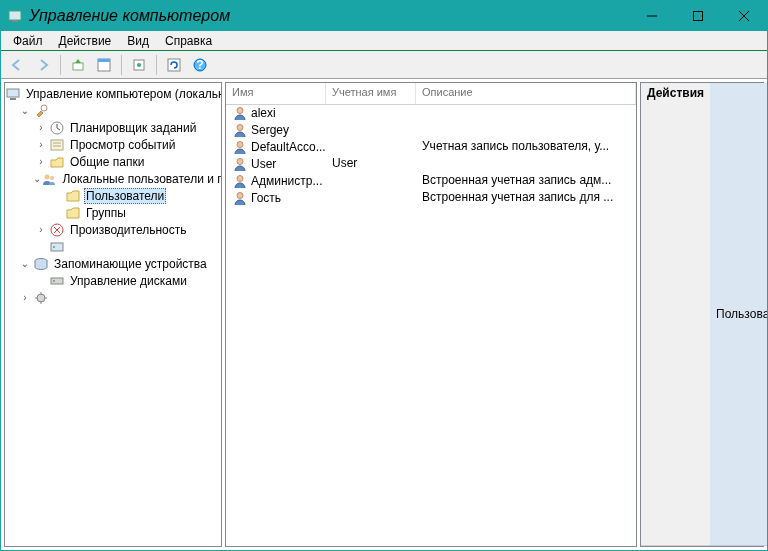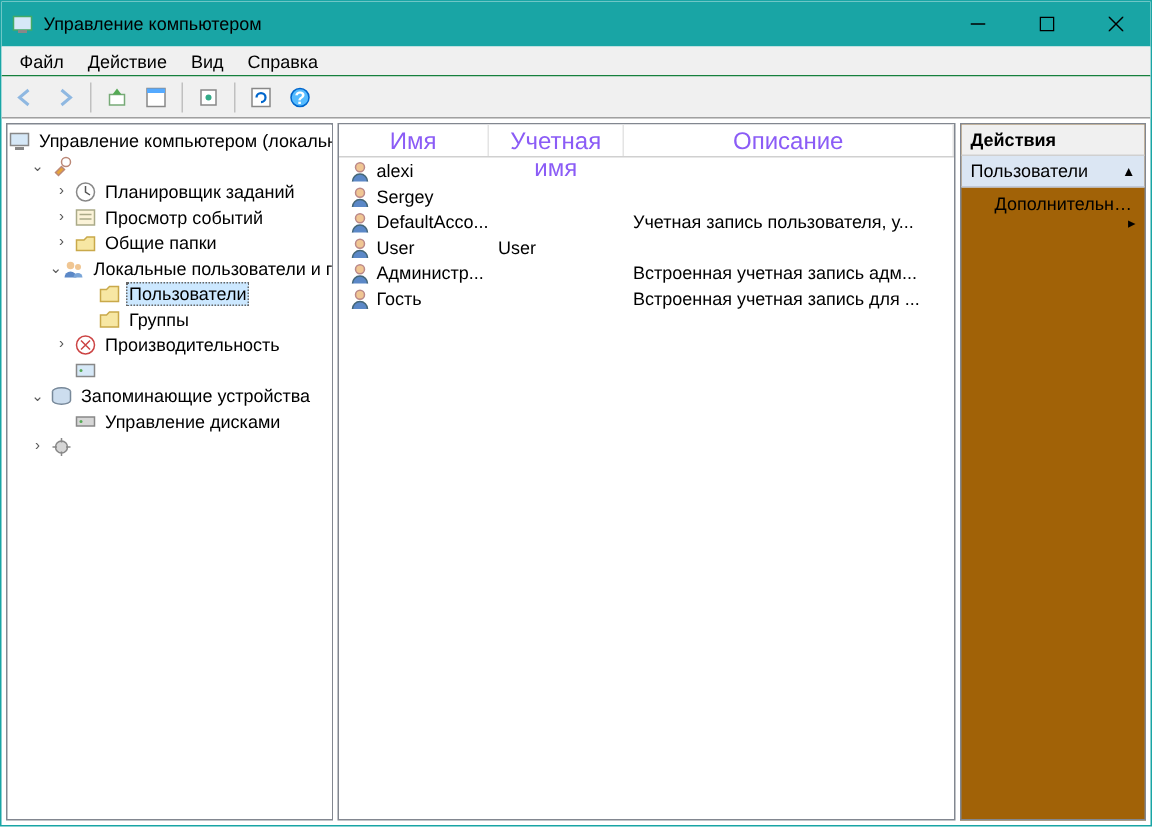--- a/index.html
+++ b/index.html
@@ -1,46 +1,46 @@
 <!DOCTYPE html>
 <html><head>
 <meta charset="utf-8">
 <style>
 * { box-sizing: border-box; margin: 0; padding: 0; font-family: "Segoe UI", Tahoma, sans-serif; font-size: 12px; }
 body { background: #fff; width: 768px; height: 551px; overflow: hidden; border: 1px solid #19a5a5; }
 
 .titlebar { background: #19a5a5; height: 30px; display: flex; align-items: center; color: #000; }
 .titlebar .icon { width: 16px; height: 16px; margin: 0 6px; display: flex; align-items: center; justify-content: center; }
-.titlebar .title { flex: 1; font-size: 12px; }
+.titlebar .title { flex: 1; font-size: 16px; font-style: italic; }
 .win-btn { width: 46px; height: 30px; display: flex; align-items: center; justify-content: center; }
 
 .menubar { height: 20px; display: flex; align-items: center; padding: 0 4px; background: #f0f0f0; border-bottom: 1px solid #15803d; }
 .menubar .item { padding: 2px 8px; }
 
 .toolbar { height: 28px; display: flex; align-items: center; padding: 0 4px; background: #f0f0f0; border-bottom: 1px solid #a0a0a0; gap: 2px; }
 .tbtn { width: 24px; height: 24px; border: 1px solid transparent; display: flex; align-items: center; justify-content: center; border-radius: 2px; }
 .tbtn.disabled { opacity: .4; pointer-events: none; }
 .tsep { width: 1px; height: 20px; background: #c0c0c0; margin: 0 3px; }
 
 .body { display: flex; height: calc(551px - 30px - 20px - 28px - 2px); padding: 3px; gap: 3px; }
 .tree-pane { width: 218px; border: 1px solid #828790; background: #fff; overflow: auto; }
 .list-pane { flex: 1; border: 1px solid #828790; background: #fff; display: flex; flex-direction: column; }
-.actions-pane { width: 124px; border: 1px solid #828790; background: #a16207; display: flex; flex-direction: column; }
+.actions-pane { width: 124px; border: 1px solid #828790; background: #fef9c3; display: flex; flex-direction: row; }
 
 .tree { padding: 2px 0; }
 .node { display: flex; align-items: center; height: 17px; padding-left: 0; white-space: nowrap; }
 .exp { width: 16px; height: 16px; display: flex; align-items: center; justify-content: center; color: #595959; font-size: 10px; cursor: default; }
 .nicon { width: 16px; height: 16px; margin-right: 3px; display: flex; align-items: center; justify-content: center; }
 .nlabel { padding: 1px 2px; }
 .node.selected .nlabel { background: #cce8ff; border: 1px dotted #666; padding: 0 1px; }
 
 .list-header { height: 22px; display: flex; border-bottom: 1px solid #d0d0d0; background: #fff; }
-.col { padding: 3px 6px; border-right: 1px solid #e4e4e4; font-size: 16px; color: #8b5cf6; text-align: center; }
+.col { padding: 3px 6px; border-right: 1px solid #e4e4e4; font-size: 11px; color: #737373; }
 .rows { flex: 1; overflow: auto; }
-.row { display: flex; height: 17px; align-items: center; }
+.row { display: flex; height: 17px; align-items: flex-start; }
 .cell { padding: 0 6px; white-space: nowrap; overflow: hidden; text-overflow: ellipsis; display: flex; align-items: center; }
 .ricon { width: 16px; height: 16px; margin-right: 3px; flex-shrink: 0; }
 
 .actions-header { background: #f0f0f0; border-bottom: 1px solid #d0d0d0; padding: 3px 6px; font-weight: bold; }
 .actions-group { background: #dbe6f3; padding: 3px 6px; border-bottom: 1px solid #c0c8d8; display: flex; justify-content: space-between; align-items: center; }
 .actions-link { padding: 4px 6px 4px 22px; color: #000; white-space: nowrap; overflow: hidden; text-overflow: ellipsis; }
 
 svg { display: block; }
 </style>
 </head>

